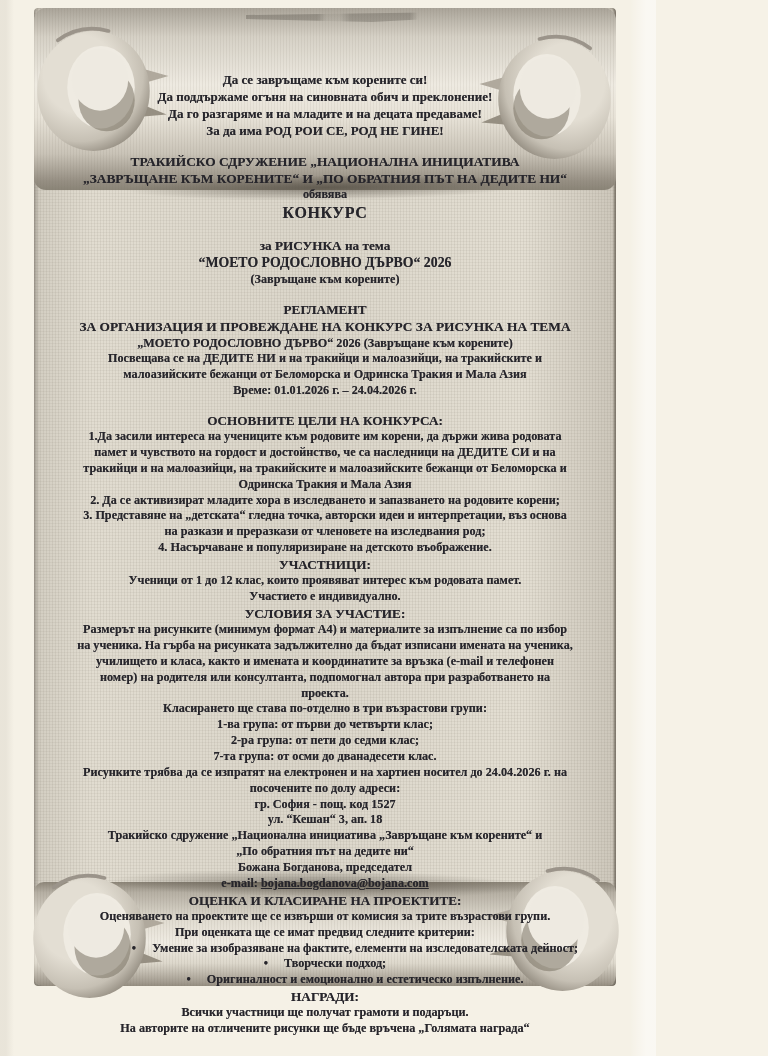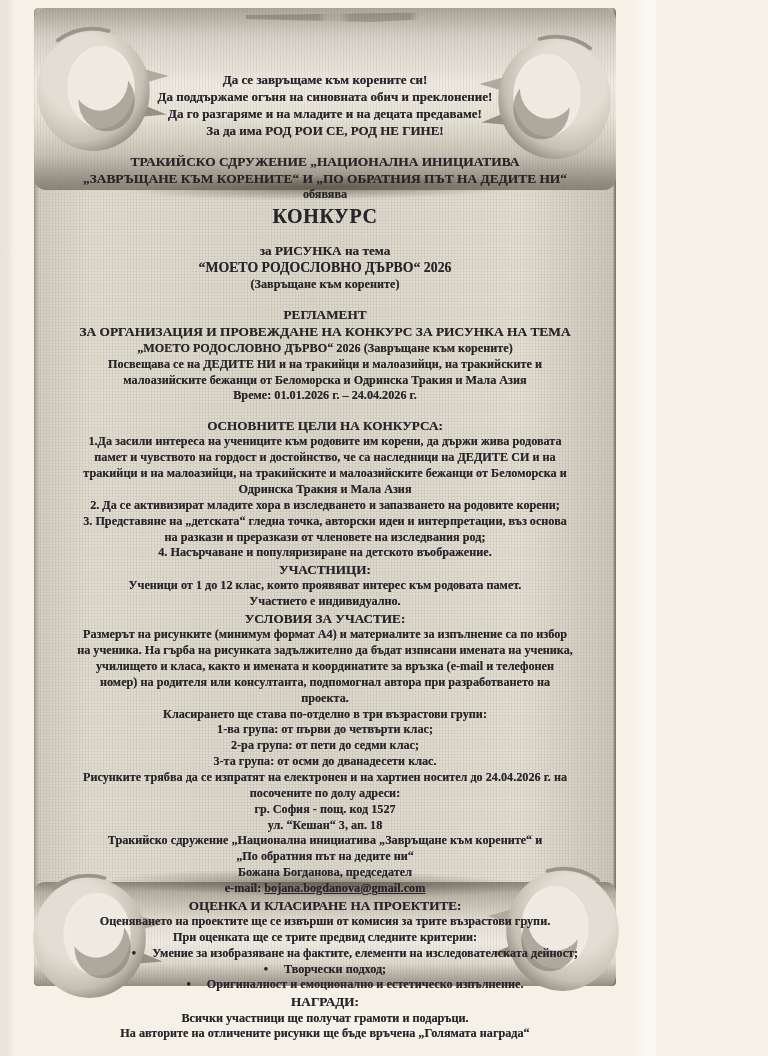--- a/index.html
+++ b/index.html
@@ -63,21 +63,21 @@
   
   .content{
     position:absolute;left:42px;right:42px;top:64px;z-index:5;
     text-align:center;color:#26252b;font-weight:700;
     font-size:12.2px;line-height:1.3;
     text-shadow:0 0 .5px rgba(40,38,44,.55);
   }
   .ln{min-height:1em;}
   .motto{font-size:13px;}
   .caps{font-size:13.4px;text-align:center;}
-  .contest{font-size:20px;letter-spacing:.6px;}
+  .contest{font-size:16px;letter-spacing:.6px;}
   .h{font-size:13.2px;}
   .theme-title{font-size:13.8px;}
   .italic{}
   .gap{margin-top:13px;}
   .email{text-decoration:underline;}
   .b{display:inline-block;margin-right:16px;}
   .crit2{margin-right:-60px;}
   .smudge{
     position:absolute;left:246px;top:12px;width:210px;height:10px;z-index:4;
     background:
@@ -161,35 +161,35 @@
 
       <div class="ln h">УЧАСТНИЦИ:</div>
       <div class="ln">Ученици от 1 до 12 клас, които проявяват интерес към родовата памет.</div>
       <div class="ln">Участието е индивидуално.</div>
 
       <div class="ln h">УСЛОВИЯ ЗА УЧАСТИЕ:</div>
       <div class="ln">Размерът на рисунките (минимум формат А4) и материалите за изпълнение са по избор на ученика. На гърба на рисунката задължително да бъдат изписани имената на ученика, училището и класа, както и имената и координатите за връзка (e-mail и телефонен номер) на родителя или консултанта, подпомогнал автора при разработването на проекта.</div>
       <div class="ln">Класирането ще става по-отделно в три възрастови групи:</div>
       <div class="ln">1-ва група: от първи до четвърти клас;</div>
       <div class="ln">2-ра група: от пети до седми клас;</div>
-      <div class="ln">3-та група: от осми до дванадесети клас.</div>
+      <div class="ln">7-та група: от осми до дванадесети клас.</div>
       <div class="ln">Рисунките трябва да се изпратят на електронен и на хартиен носител до 24.04.2026 г. на посочените по долу адреси:</div>
       <div class="ln">гр. София - пощ. код 1527</div>
       <div class="ln">ул. “Кешан“ 3, ап. 18</div>
       <div class="ln">Тракийско сдружение „Национална инициатива „Завръщане към корените“ и</div>
       <div class="ln">„По обратния път на дедите ни“</div>
       <div class="ln">Божана Богданова, председател</div>
       <div class="ln">
         <span>e-mail:</span>
-        <span class="email">bojana.bogdanova@gmail.com</span>
+        <span class="email">bojana.bogdanova@bojana.com</span>
       </div>
 
       <div class="ln h">ОЦЕНКА И КЛАСИРАНЕ НА ПРОЕКТИТЕ:</div>
       <div class="ln">Оценяването на проектите ще се извърши от комисия за трите възрастови групи.</div>
-      <div class="ln">При оценката ще се трите предвид следните критерии:</div>
+      <div class="ln">При оценката ще се имат предвид следните критерии:</div>
       <div class="ln crit2">
         <span class="b">•</span><span>Умение за изобразяване на фактите, елементи на изследователската дейност;</span>
       </div>
       <div class="ln">
         <span class="b">•</span><span>Творчески подход;</span>
       </div>
       <div class="ln crit2">
         <span class="b">•</span><span>Оригиналност и емоционално и естетическо изпълнение.</span>
       </div>
 

